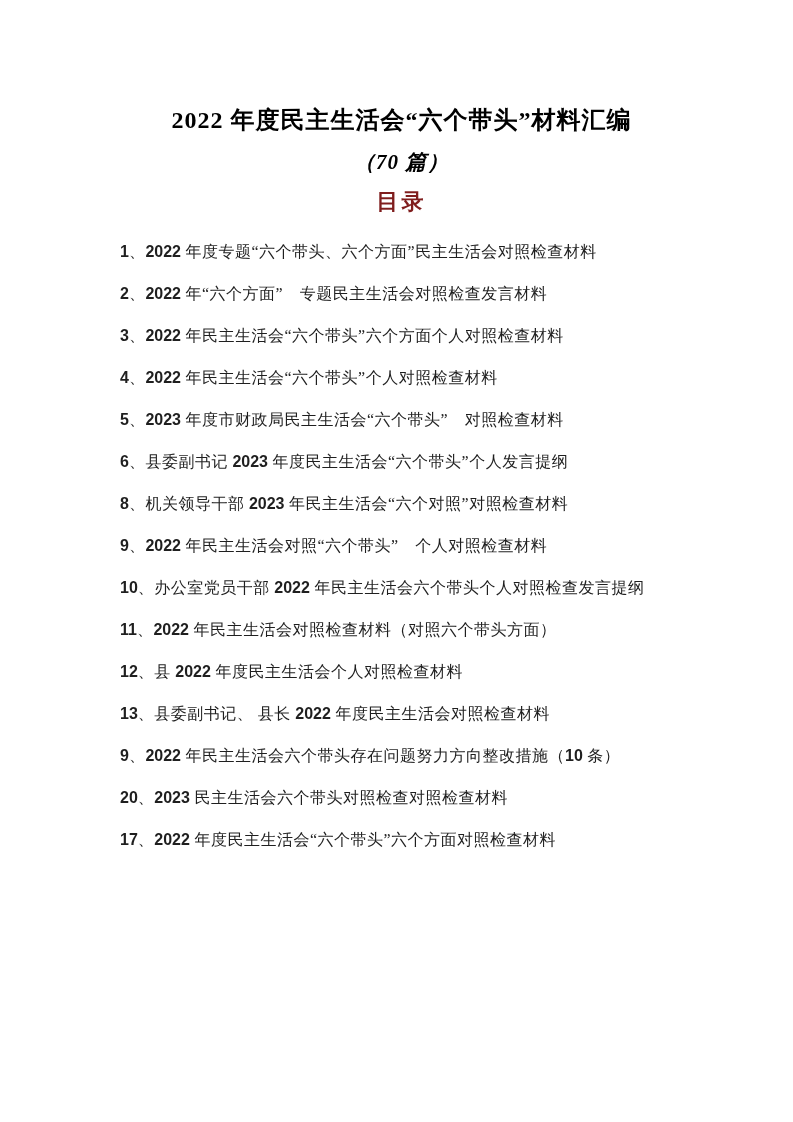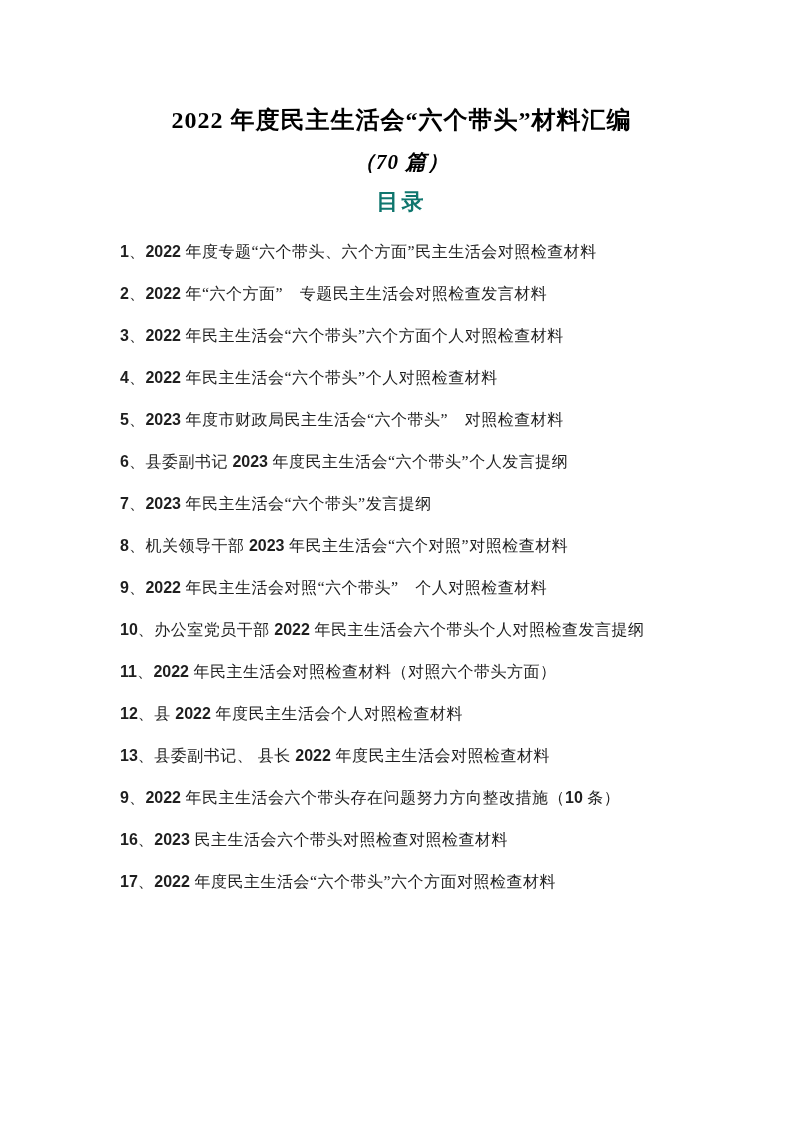--- a/index.html
+++ b/index.html
@@ -38,21 +38,21 @@
     color: #000000;
     font-style: italic;
   }
   .toc-heading {
     margin: 16px 0 0 0;
     font-size: 22px;
     line-height: 24px;
     font-weight: 700;
     text-align: center;
     letter-spacing: 3px;
-    color: #0f766e;
+    color: #7f1d1d;
   }
   .toc-list {
     margin-top: 17px;
   }
   .toc-item {
     margin: 0;
     font-size: 16px;
     line-height: 42px;
     font-weight: 400;
     color: #1f1f1f;
@@ -74,25 +74,24 @@
   <div class="doc-subtitle">（70 篇）</div>
   <div class="toc-heading">目录</div>
 
   <div class="toc-list">
     <p class="toc-item"><span class="latin">1</span><span>、</span><span class="latin">2022</span><span> 年度专题“六个带头、六个方面”民主生活会对照检查材料</span></p>
     <p class="toc-item"><span class="latin">2</span><span>、</span><span class="latin">2022</span><span> 年“六个方面”　专题民主生活会对照检查发言材料</span></p>
     <p class="toc-item"><span class="latin">3</span><span>、</span><span class="latin">2022</span><span> 年民主生活会“六个带头”六个方面个人对照检查材料</span></p>
     <p class="toc-item"><span class="latin">4</span><span>、</span><span class="latin">2022</span><span> 年民主生活会“六个带头”个人对照检查材料</span></p>
     <p class="toc-item"><span class="latin">5</span><span>、</span><span class="latin">2023</span><span> 年度市财政局民主生活会“六个带头”　对照检查材料</span></p>
     <p class="toc-item"><span class="latin">6</span><span>、县委副书记 </span><span class="latin">2023</span><span> 年度民主生活会“六个带头”个人发言提纲</span></p>
-    <p class="toc-item"><span class="latin">7</span><span>、</span><span class="latin">2023</span><span> 年民主生活会“六个带头”发言提纲</span></p>
     <p class="toc-item"><span class="latin">8</span><span>、机关领导干部 </span><span class="latin">2023</span><span> 年民主生活会“六个对照”对照检查材料</span></p>
     <p class="toc-item"><span class="latin">9</span><span>、</span><span class="latin">2022</span><span> 年民主生活会对照“六个带头”　个人对照检查材料</span></p>
     <p class="toc-item"><span class="latin">10</span><span>、办公室党员干部 </span><span class="latin">2022</span><span> 年民主生活会六个带头个人对照检查发言提纲</span></p>
     <p class="toc-item"><span class="latin">11</span><span>、</span><span class="latin">2022</span><span> 年民主生活会对照检查材料（对照六个带头方面）</span></p>
     <p class="toc-item"><span class="latin">12</span><span>、县 </span><span class="latin">2022</span><span> 年度民主生活会个人对照检查材料</span></p>
     <p class="toc-item"><span class="latin">13</span><span>、县委副书记、 县长 </span><span class="latin">2022</span><span> 年度民主生活会对照检查材料</span></p>
     <p class="toc-item"><span class="latin">9</span><span>、</span><span class="latin">2022</span><span> 年民主生活会六个带头存在问题努力方向整改措施（</span><span class="latin">10</span><span> 条）</span></p>
-    <p class="toc-item"><span class="latin">16</span><span>、</span><span class="latin">2023</span><span> 民主生活会六个带头对照检查对照检查材料</span></p>
+    <p class="toc-item"><span class="latin">20</span><span>、</span><span class="latin">2023</span><span> 民主生活会六个带头对照检查对照检查材料</span></p>
     <p class="toc-item"><span class="latin">17</span><span>、</span><span class="latin">2022</span><span> 年度民主生活会“六个带头”六个方面对照检查材料</span></p>
     <p class="toc-item"></p>
   </div>
 </div>
 
 </body></html>

